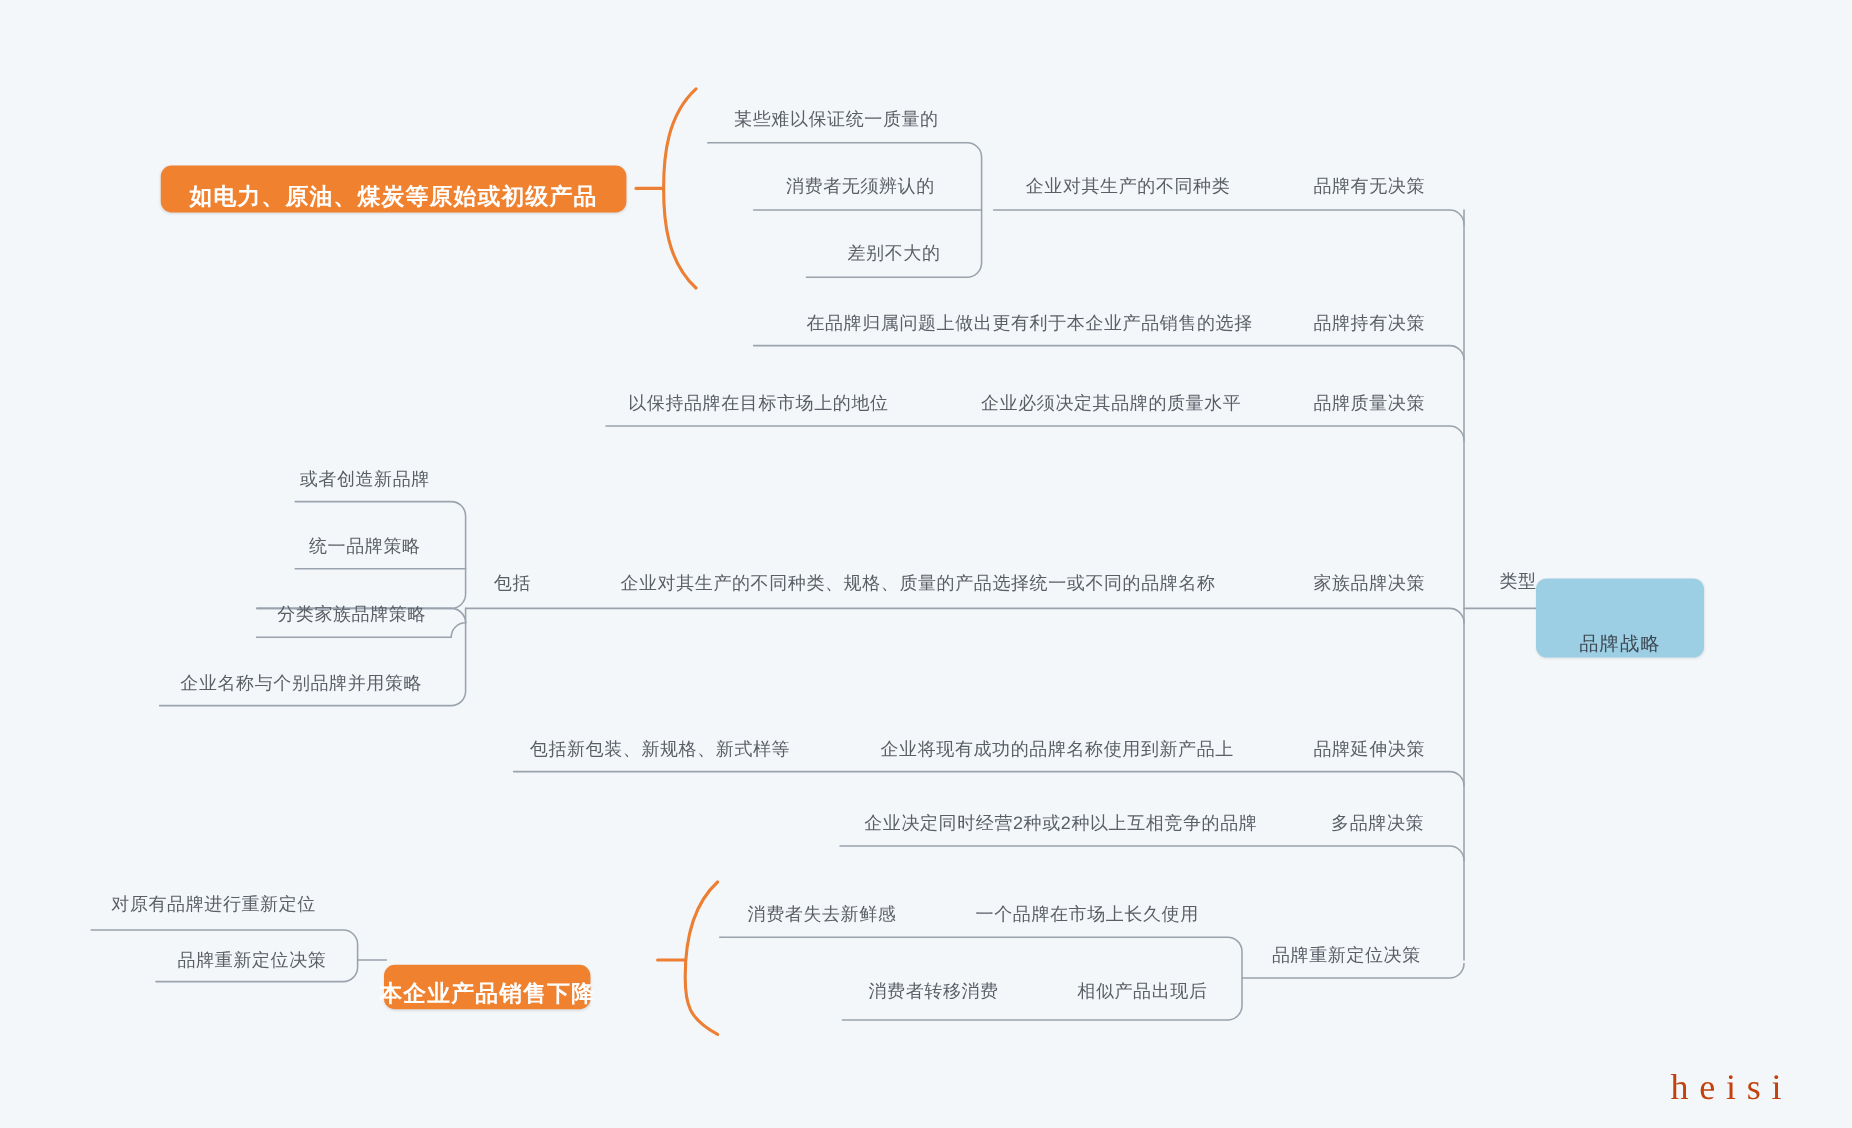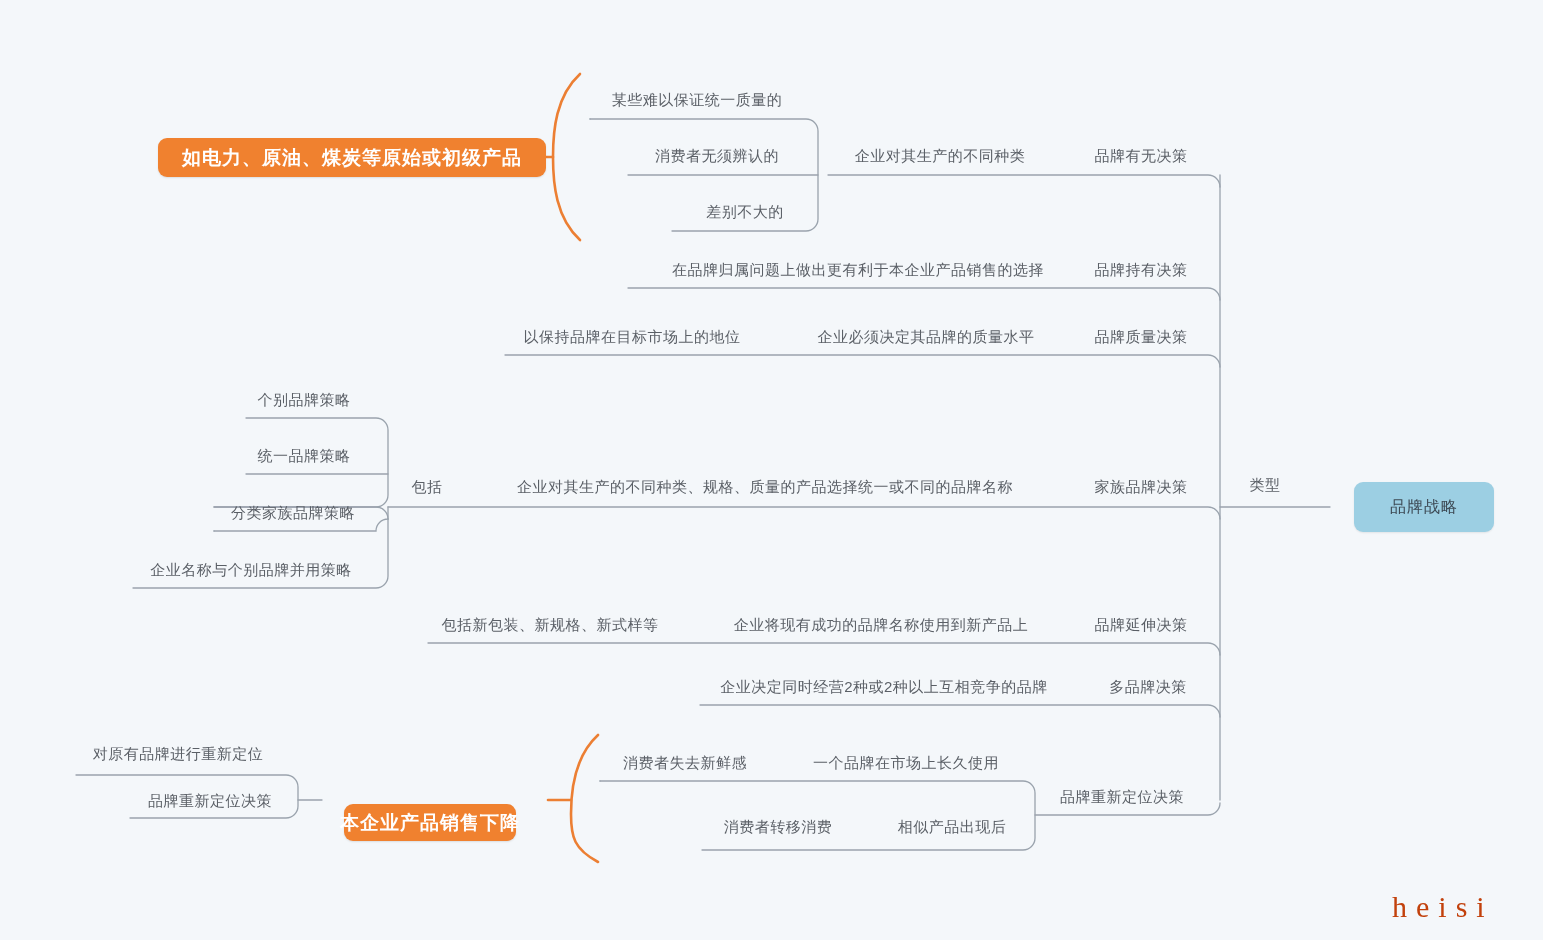--- a/index.html
+++ b/index.html
@@ -21,24 +21,23 @@
     line-height:20px;
     white-space:nowrap;
     letter-spacing:.5px;
   }
   .tnode.center{transform:translateX(-50%);}
 
   
   .pill{
     position:absolute;
     border-radius:9px;
-    display:flex;align-items:center;justify-content:center;
+    display:flex;align-items:flex-end;justify-content:center;
     white-space:nowrap;
     box-sizing:border-box;
-    margin-left:24px;
   }
   .pill.orange{
     background:#f0812f;
     color:#ffffff;
     font-weight:bold;
     font-size:19px;
     letter-spacing:1px;
     box-shadow:0 1px 2px rgba(0,0,0,.10);
   }
   .pill.blue{
@@ -124,21 +123,21 @@
   <div class="tnode center" style="left:940px;top:146px;">企业对其生产的不同种类</div>
   <div class="tnode center" style="left:1141px;top:146px;">品牌有无决策</div>
 
   <div class="tnode center" style="left:836px;top:260px;margin-left:22px;">在品牌归属问题上做出更有利于本企业产品销售的选择</div>
   <div class="tnode center" style="left:1141px;top:260px;">品牌持有决策</div>
 
   <div class="tnode center" style="left:632px;top:327px;">以保持品牌在目标市场上的地位</div>
   <div class="tnode center" style="left:926px;top:327px;">企业必须决定其品牌的质量水平</div>
   <div class="tnode center" style="left:1141px;top:327px;">品牌质量决策</div>
 
-  <div class="tnode center" style="left:304px;top:390px;">个别品牌策略</div>
+  <div class="tnode center" style="left:304px;top:390px;">或者创造新品牌</div>
   <div class="tnode center" style="left:304px;top:446px;">统一品牌策略</div>
   <div class="tnode center" style="left:293px;top:503px;">分类家族品牌策略</div>
   <div class="tnode center" style="left:251px;top:560px;">企业名称与个别品牌并用策略</div>
 
   <div class="tnode center" style="left:427px;top:477px;">包括</div>
   <div class="tnode center" style="left:765px;top:477px;">企业对其生产的不同种类、规格、质量的产品选择统一或不同的品牌名称</div>
   <div class="tnode center" style="left:1141px;top:477px;">家族品牌决策</div>
 
   <div class="tnode center" style="left:550px;top:615px;">包括新包装、新规格、新式样等</div>
   <div class="tnode center" style="left:881px;top:615px;">企业将现有成功的品牌名称使用到新产品上</div>
@@ -155,19 +154,19 @@
   </div>
 
   <div class="tnode center" style="left:685px;top:753px;text-align:center;">消费者失去新鲜感</div>
   <div class="tnode center" style="left:906px;top:753px;">一个品牌在市场上长久使用</div>
   <div class="tnode center" style="left:778px;top:817px;">消费者转移消费</div>
   <div class="tnode center" style="left:952px;top:817px;">相似产品出现后</div>
   <div class="tnode center" style="left:1122px;top:787px;">品牌重新定位决策</div>
 
   <div class="tnode center" style="left:1265px;top:475px;">类型</div>
 
-  <div class="pill blue" style="left:1330px;top:482px;width:140px;height:50px;font-family:Liberation Mono, monospace;">
+  <div class="pill blue" style="left:1280px;top:482px;width:140px;height:66px;font-family:Liberation Mono, monospace;">
     <span>品牌战略</span>
   </div>
 
   <div class="watermark" style="left:1392px;top:890px;">heisi</div>
 
 </div>
 
 </body></html>

